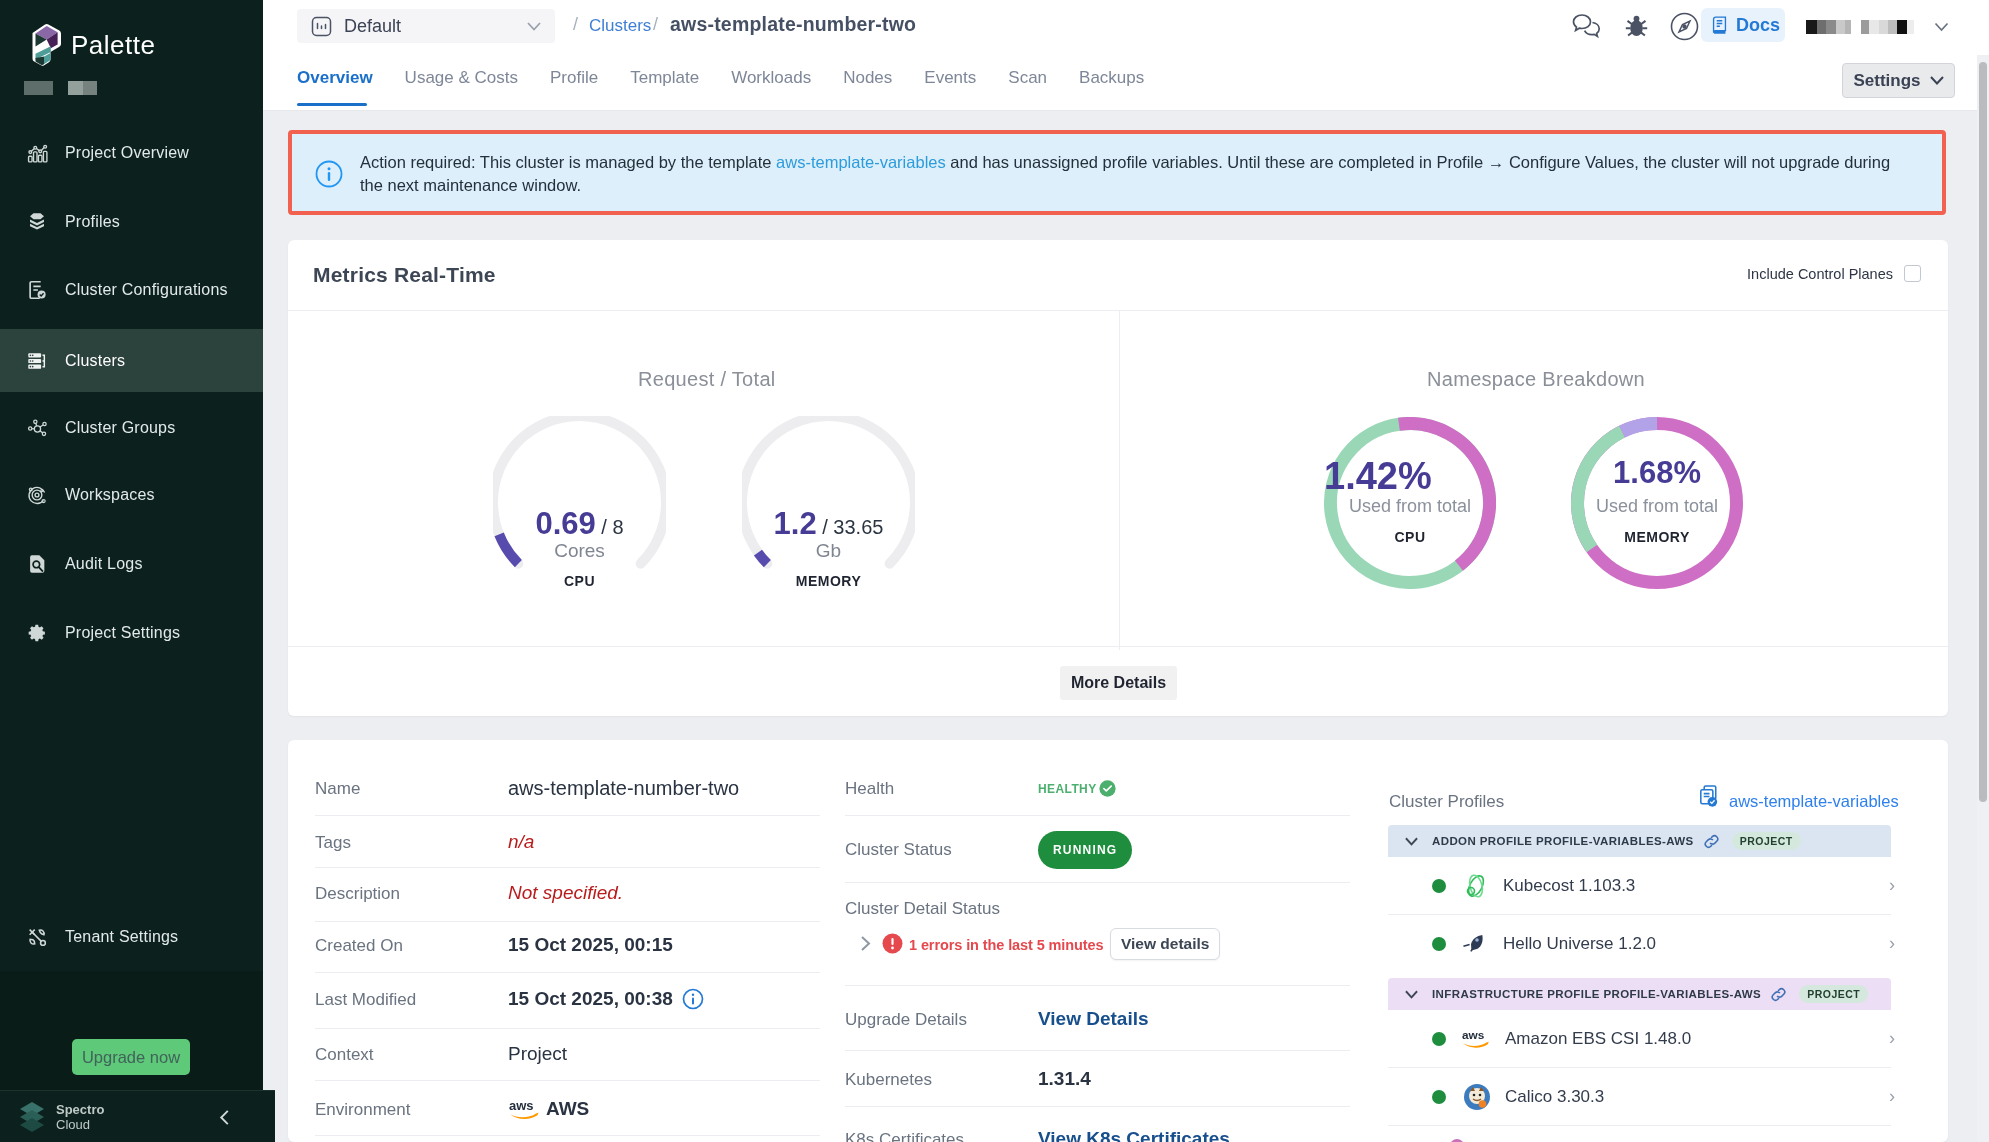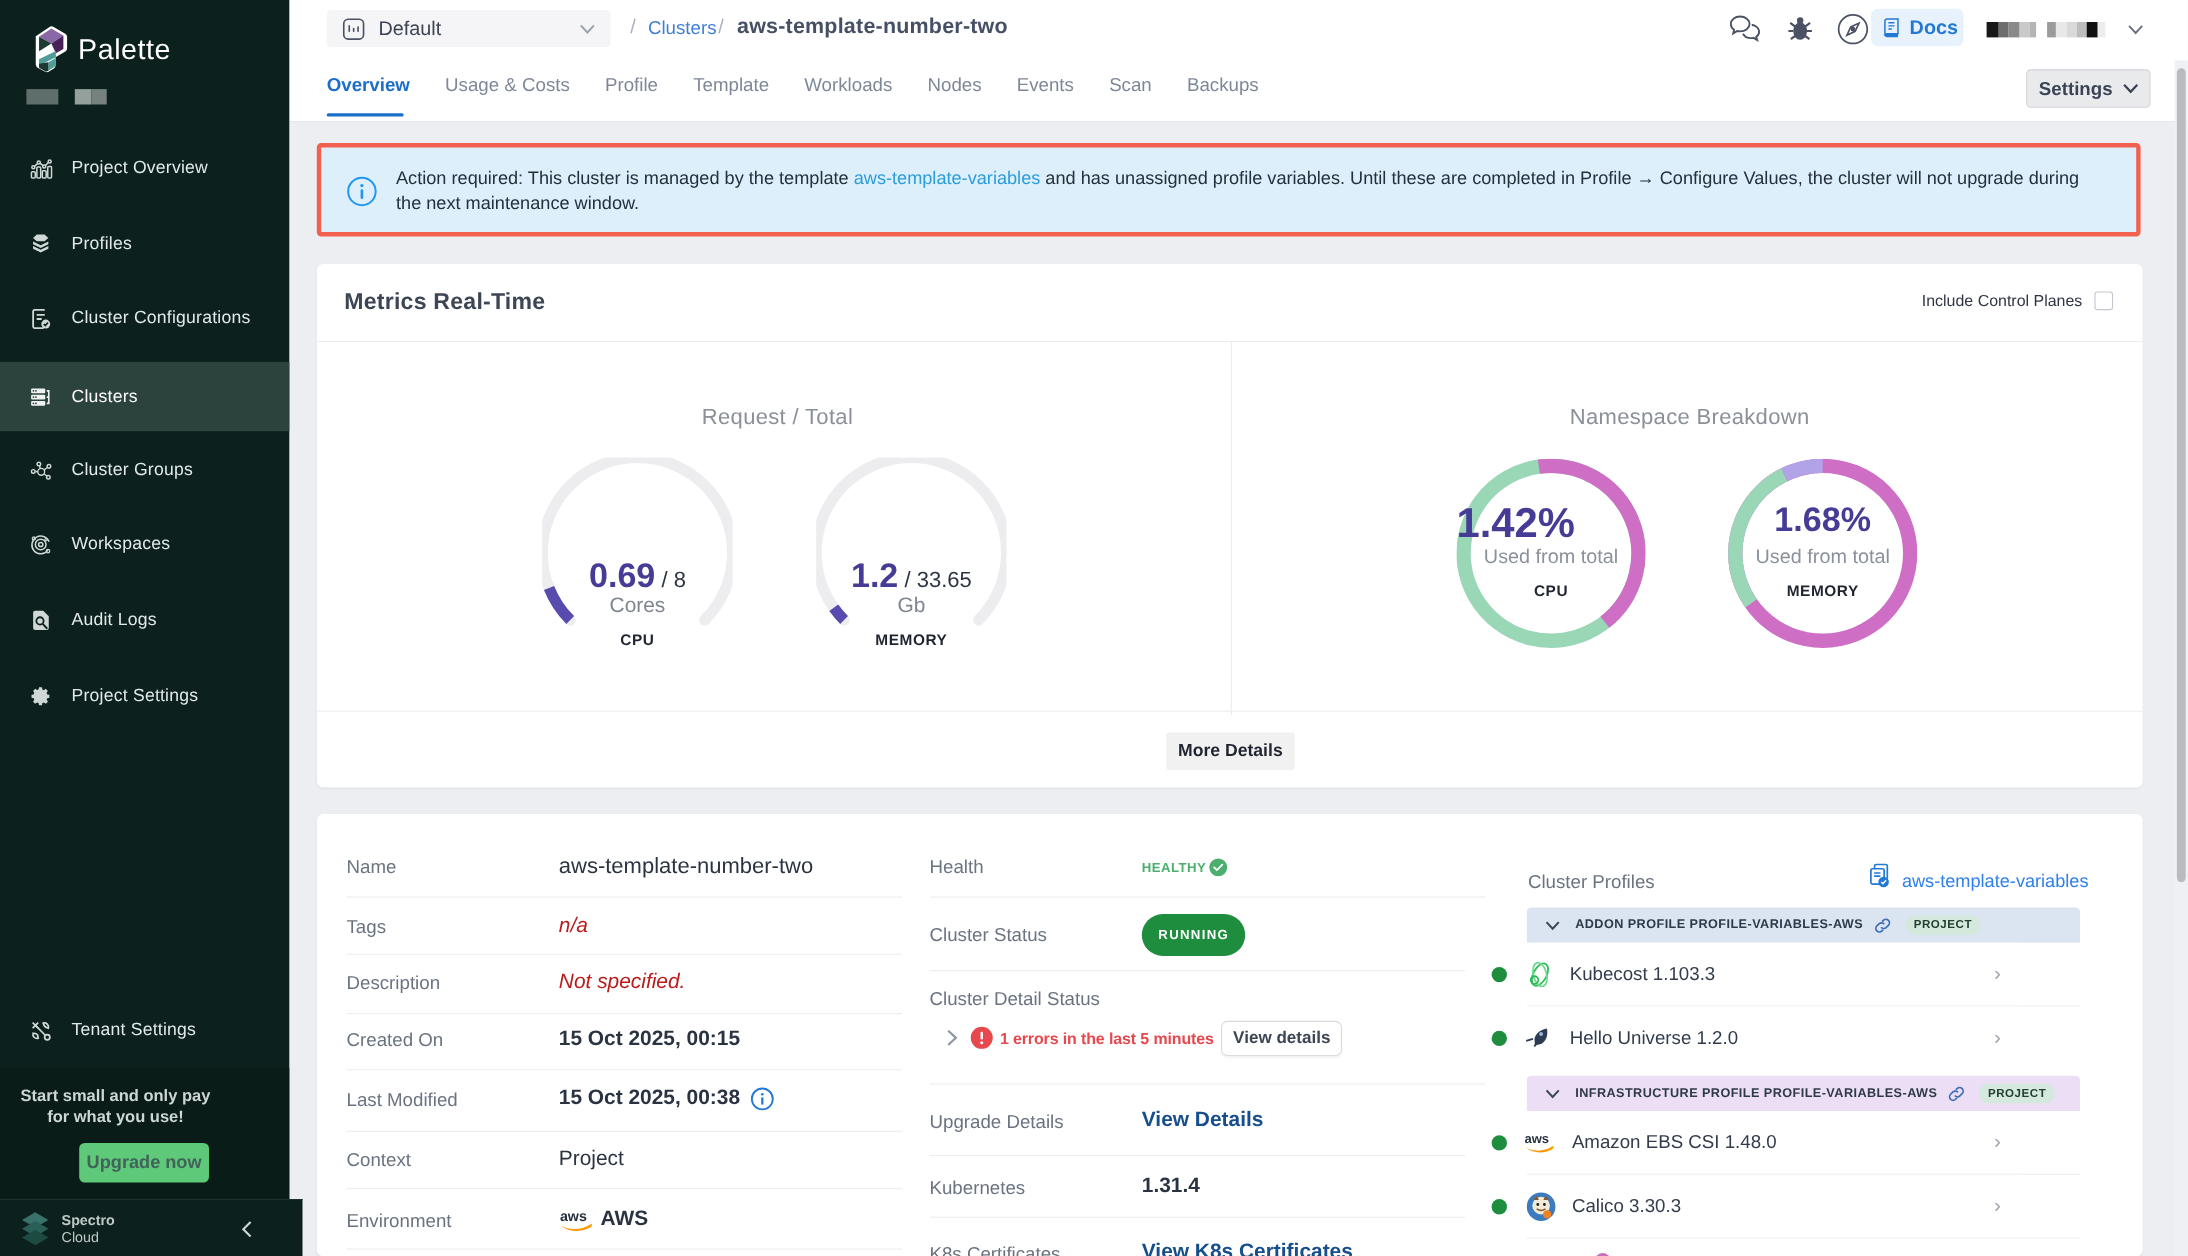--- a/index.html
+++ b/index.html
@@ -8,21 +8,21 @@
 .abs { position:absolute; }
 
 
 .sidebar { position:absolute; left:0; top:0; width:263px; height:1142px; background:#0c211d; color:#dfe7e8; }
 .nav-item { position:absolute; left:0; width:263px; height:58px; display:flex; align-items:center; }
 .nav-item .nico { width:22px; height:22px; margin-left:26px; flex:none; }
 .nav-item .ntxt { margin-left:17px; font-size:16px; color:#e2e9ea; letter-spacing:.2px; }
 .nav-sel { background:#2c423c; }
 .promo { position:absolute; left:0; top:971px; width:263px; height:119px; background:#0a1c18; text-align:center; }
 .promo p { color:#cdd7d5; font-size:15px; font-weight:bold; line-height:19px; padding-top:16px; width:210px; }
-.upbtn { position:absolute; left:72px; top:68px; width:118px; height:36px; line-height:36px; background:#5dc979; color:#41635a; font-size:16.5px; font-weight:bold; border-radius:5px; text-align:center; }
+.upbtn { position:absolute; left:72px; top:68px; width:118px; height:36px; line-height:36px; background:#5dc979; color:#41635a; font-size:16.5px; font-weight:normal; border-radius:5px; text-align:center; }
 .sfoot { position:absolute; left:0; top:1090px; width:275px; height:52px; background:#0c211d; border-top:1px solid #1c332d; }
 
 
 .topbar { position:absolute; left:263px; top:0; width:1726px; height:111px; background:#ffffff; border-bottom:1px solid #e6e8ec; }
 .projsel { position:absolute; left:34px; top:9px; width:258px; height:34px; background:#f5f5f7; border-radius:4px; display:flex; align-items:center; }
 .ctitle { position:absolute; top:13px; left:400px; font-size:19.5px; font-weight:bold; color:#465064; letter-spacing:.2px; }
 .tabs { position:absolute; left:34px; top:68px; display:flex; gap:32px; font-size:17px; color:#7e8798; }
 .tab-active { color:#1a6fc9; font-weight:bold; position:relative; }
 .settings { position:absolute; right:34px; top:63px; width:113px; height:35px; background:#e9eaec; border:1px solid #d2d4d9; border-radius:4px; color:#3a4254; font-weight:bold; font-size:17px; display:flex; align-items:center; justify-content:center; gap:9px; }
 
@@ -51,21 +51,21 @@
 .sep { position:absolute; height:1px; background:#ebedf0; }
 .ital { color:#b91c1c; font-style:italic; }
 
 .pill-running { display:inline-block; background:#1e8e3e; color:#fff; border-radius:19px; font-size:12px; font-weight:bold; letter-spacing:1.2px; line-height:12px; padding:13px 15px; }
 .link-dark { color:#174e8c; font-weight:bold; font-size:19px; }
 .errtxt { color:#e5484d; font-size:14.5px; font-weight:bold; letter-spacing:-.1px; }
 .viewbtn { display:inline-block; border:1px solid #d8dbe0; border-radius:6px; background:#fff; color:#3c4654; font-size:15.5px; font-weight:bold; padding:6px 10px; box-shadow:0 1px 2px rgba(0,0,0,.05); }
 
 
 .acc-h { position:absolute; left:1100px; width:503px; height:32px; display:flex; align-items:center; font-size:11.5px; font-weight:bold; color:#2e3a48; letter-spacing:.4px; white-space:nowrap; }
-.prow { position:absolute; left:1044px; width:503px; height:57px; background:#fff; display:flex; align-items:center; }
+.prow { position:absolute; left:1120px; width:503px; height:57px; background:#fff; display:flex; align-items:center; }
 .gdot { width:14px; height:14px; border-radius:50%; background:#1e8e3e; margin-left:24px; flex:none; }
 .pname { font-size:17px; color:#333c4d; margin-left:14px; }
 .pchev { position:absolute; right:16px; color:#9aa1ac; font-size:18px; }
 .projpill { display:inline-block; background:#d5e8dd; color:#21402f; font-size:10.5px; font-weight:bold; letter-spacing:.5px; border-radius:10px; padding:3px 8px; }
 
 
 .sbtrack { position:absolute; right:0; top:55px; width:12px; height:1087px; background:#eef0f3; }
 .sbthumb { position:absolute; right:2px; top:62px; width:8px; height:740px; background:#b9bbbe; border-radius:4px; }
 </style>
 </head>
@@ -459,21 +459,20 @@
           <path d="M4 4 l5.5 5.5 M9.5 4 L4 9.5"></path>
           <path d="M6.8 6.8 L17 17"></path>
           <circle cx="18.5" cy="18.5" r="2.6"></circle>
           <path d="M14.5 4.5 a4 4 0 0 1 5 5 l-2.5 -1 -1.5 -1.5 z"></path>
           <path d="M4.5 14.5 a4 4 0 0 0 5 5 l-.5 -3 -1.5 -1.5 z"></path>
         </svg>
       <span class="ntxt">Tenant Settings</span>
     </div>
 
     <div class="promo">
-      <p>Start small and only pay<br>for what you use!</p>
       <span class="upbtn">Upgrade now</span>
     </div>
     <div class="sfoot">
       <svg class="abs" style="left:17px;top:10px;" width="30" height="32" viewBox="0 0 30 32">
         <polygon points="15,1 27,8 15,15 3,8" fill="#39726a"></polygon>
         <polygon points="15,9 27,16 15,23 3,16" fill="#2a5f57"></polygon>
         <polygon points="15,17 27,24 15,31 3,24" fill="#1d4b44"></polygon>
       </svg>
       <div class="abs" style="left:56px;top:11px;font-size:13px;font-weight:bold;color:#bfcac7;line-height:15px;">Spectro<br><span style="font-weight:normal;">Cloud</span></div>
       <svg class="abs" style="left:219px;top:18px;" width="11" height="17" viewBox="0 0 11 18" fill="none" stroke="#cfd8d6" stroke-width="2">

